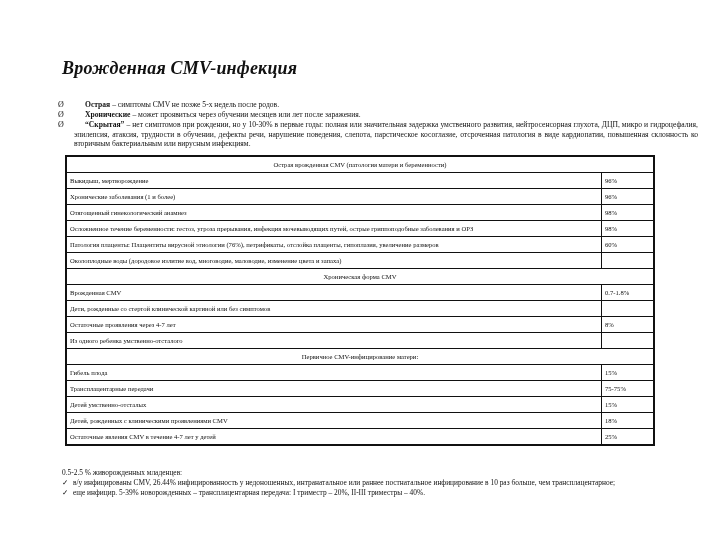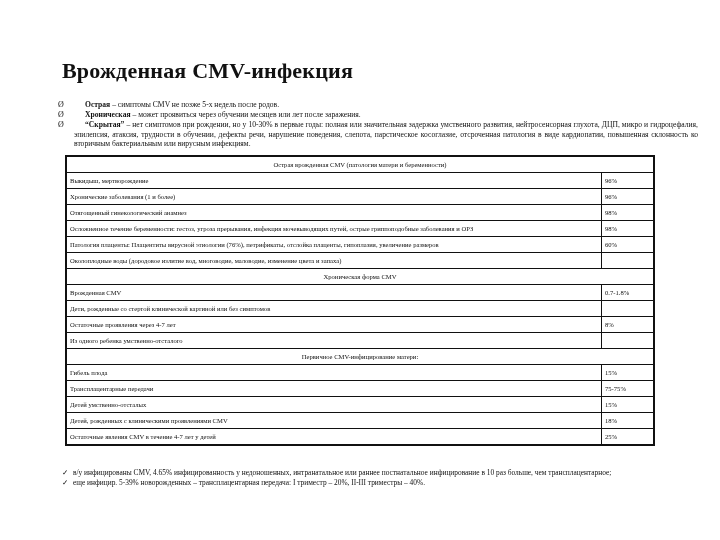--- a/index.html
+++ b/index.html
@@ -2,21 +2,21 @@
 <html><head>
   <meta charset="utf-8">
   <style>
     html, body { margin: 0; padding: 0; }
     body {
       width: 720px; height: 540px; background: #ffffff; position: relative; overflow: hidden;
       font-family: "Liberation Serif", "DejaVu Serif", serif; color: #111;
     }
     .title {
       position: absolute; left: 62px; top: 58px;
-      font-size: 22px; font-weight: bold; letter-spacing: 0.2px;
+      font-size: 18px; font-weight: bold; letter-spacing: 0.2px; font-style: italic;
     }
     .bullets {
       position: absolute; left: 58px; top: 100px; width: 640px;
       font-size: 7.6px; line-height: 9.6px;
     }
     .bullet { display: flex; margin-bottom: 0.5px; }
     .bullet .mark { width: 16px; flex: 0 0 16px; font-size: 8px; }
     .bullet .txt { flex: 1; text-align: justify; }
     .bullet .txt b { font-weight: bold; padding-left: 11px; }
 
@@ -45,21 +45,21 @@
 
 <div class="title">Врожденная CMV-инфекция</div>
 
 <div class="bullets">
   <div class="bullet">
     <span class="mark">Ø</span>
     <span class="txt"><b>Острая</b><span> – симптомы CMV не позже 5-х недель после родов.</span></span>
   </div>
   <div class="bullet">
     <span class="mark">Ø</span>
-    <span class="txt"><b>Хроническая</b><span> – может проявиться через обучении месяцев или лет после заражения.</span></span>
+    <span class="txt"><b>Хронические</b><span> – может проявиться через обучении месяцев или лет после заражения.</span></span>
   </div>
   <div class="bullet">
     <span class="mark">Ø</span>
     <span class="txt"><b>“Скрытая”</b><span> – нет симптомов при рождении, но у 10-30% в первые годы: полная или значительная задержка умственного развития, нейтросенсорная глухота, ДЦП, микро и гидроцефалия, эпилепсия, атаксия, трудности в обучении, дефекты речи, нарушение поведения, слепота, парстическое косоглазие, отсроченная патология в виде кардиопатии, повышенная склонность ко вторичным бактериальным или вирусным инфекциям.</span></span>
   </div>
 </div>
 
 <table class="data">
   <tbody>
     <tr>
@@ -130,21 +130,22 @@
         <td class="val">18%</td>
       </tr>
     <tr>
         <td>Остаточные явления CMV в течение 4-7 лет у детей</td>
         <td class="val">25%</td>
       </tr>
   </tbody>
 </table>
 
 <div class="footer">
+  <div>0.5-2.5 % живорожденных младенцев:</div>
   <div class="check">
     <span class="mark">✓</span>
-    <span class="txt">в/у инфицированы CMV, 4.65% инфицированность у недоношенных, интранатальное или раннее постнатальное инфицирование в 10 раз больше, чем трансплацентарное;</span>
+    <span class="txt">в/у инфицированы CMV, 26.44% инфицированность у недоношенных, интранатальное или раннее постнатальное инфицирование в 10 раз больше, чем трансплацентарное;</span>
   </div>
   <div class="check">
     <span class="mark">✓</span>
     <span class="txt">еще инфицир. 5-39% новорожденных – трансплацентарная передача: I триместр – 20%, II-III триместры – 40%.</span>
   </div>
 </div>
 
 </body></html>

